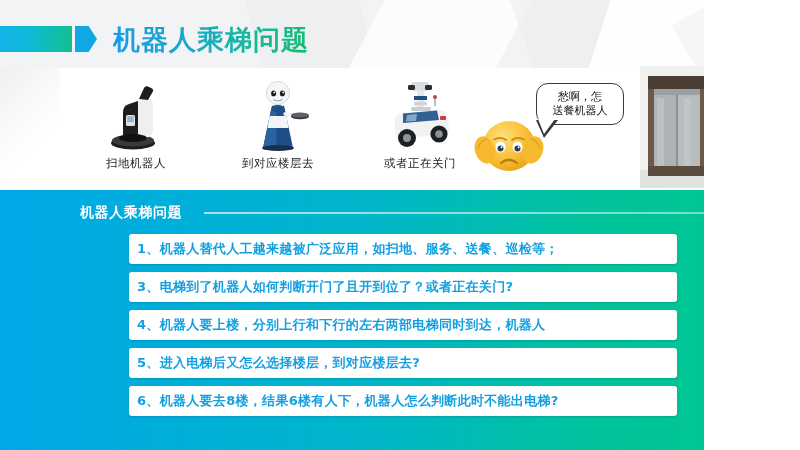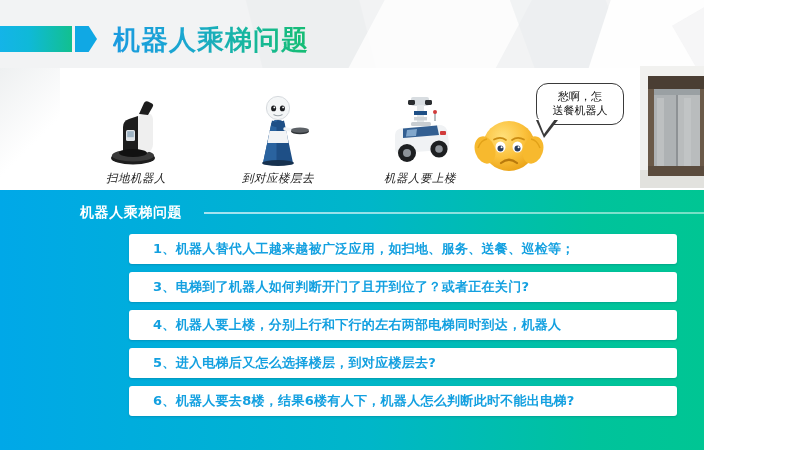--- a/index.html
+++ b/index.html
@@ -51,21 +51,21 @@
   
   .band{
     position:absolute;left:0;top:68px;width:800px;height:122px;background:#ffffff;
   }
   .band-corner{
     position:absolute;left:0;top:0;width:60px;height:122px;
     background:linear-gradient(135deg,#eef0f1 0%,#ffffff 60%);
   }
   .robots{
     position:absolute;left:92px;top:6px;width:372px;height:112px;
-    display:flex;justify-content:space-between;align-items:flex-end;font-style:italic;
+    display:flex;justify-content:space-between;
   }
   .robot{width:88px;text-align:center;}
   .robot-img{height:78px;display:flex;align-items:flex-end;justify-content:center;}
   .robot-label{
     font-size:11.5px;color:#222;margin-top:4px;letter-spacing:.5px;white-space:nowrap;
   }
 
   
   .emoji{position:absolute;left:472px;top:106px;width:74px;height:74px;}
   
@@ -100,21 +100,21 @@
     font-size:14px;font-weight:bold;color:#ffffff;white-space:nowrap;letter-spacing:.6px;
   }
   .panel-head-rule{
     flex:1;height:1.5px;margin-left:22px;
     background:linear-gradient(90deg,rgba(255,255,255,.65),rgba(255,255,255,.45));
   }
 
   .list{position:absolute;left:129px;top:44px;width:548px;}
   .item{
     position:relative;background:#ffffff;border-radius:3px;
-    margin-bottom:8px;padding:5px 10px 6px 24px;box-sizing:border-box;
+    margin-bottom:8px;padding:5px 10px 6px 8px;box-sizing:border-box;
     box-shadow:0 1px 2px rgba(0,60,90,.22);
     color:#13a0e0;font-size:13px;font-weight:bold;line-height:19px;
     letter-spacing:.3px;
   }
   .item .txt{display:block;}
   .item .txt2{display:block;padding-left:21px;}
 </style>
 </head>
 <body>
 
@@ -204,21 +204,21 @@
             <rect x="59" y="40" width="6" height="4" rx="1" fill="#d13b3b"></rect>
             <circle cx="26" cy="62" r="9" fill="#1d1f21"></circle>
             <circle cx="26" cy="62" r="4" fill="#8d9399"></circle>
             <circle cx="58" cy="58" r="8.6" fill="#1d1f21"></circle>
             <circle cx="58" cy="58" r="3.8" fill="#8d9399"></circle>
             <rect x="30" y="31" width="20" height="4" rx="1.6" fill="#c9ced2"></rect>
             <path d="M54 30 L54 22" stroke="#b9bfc4" stroke-width="2"></path>
             <circle cx="54" cy="21" r="2" fill="#d13b3b"></circle>
           </svg>
         </div>
-        <div class="robot-label">机器人要上楼</div>
+        <div class="robot-label">或者正在关门</div>
       </div>
     </div>
 
     <div class="emoji" style="top:38px;">
       <svg width="74" height="74" viewBox="0 0 74 74" aria-hidden="true">
         <defs>
           <radialGradient id="emoG" cx="38%" cy="32%" r="76%">
             <stop offset="0%" stop-color="#ffe07a"></stop>
             <stop offset="55%" stop-color="#fbc13c"></stop>
             <stop offset="100%" stop-color="#e8a014"></stop>

